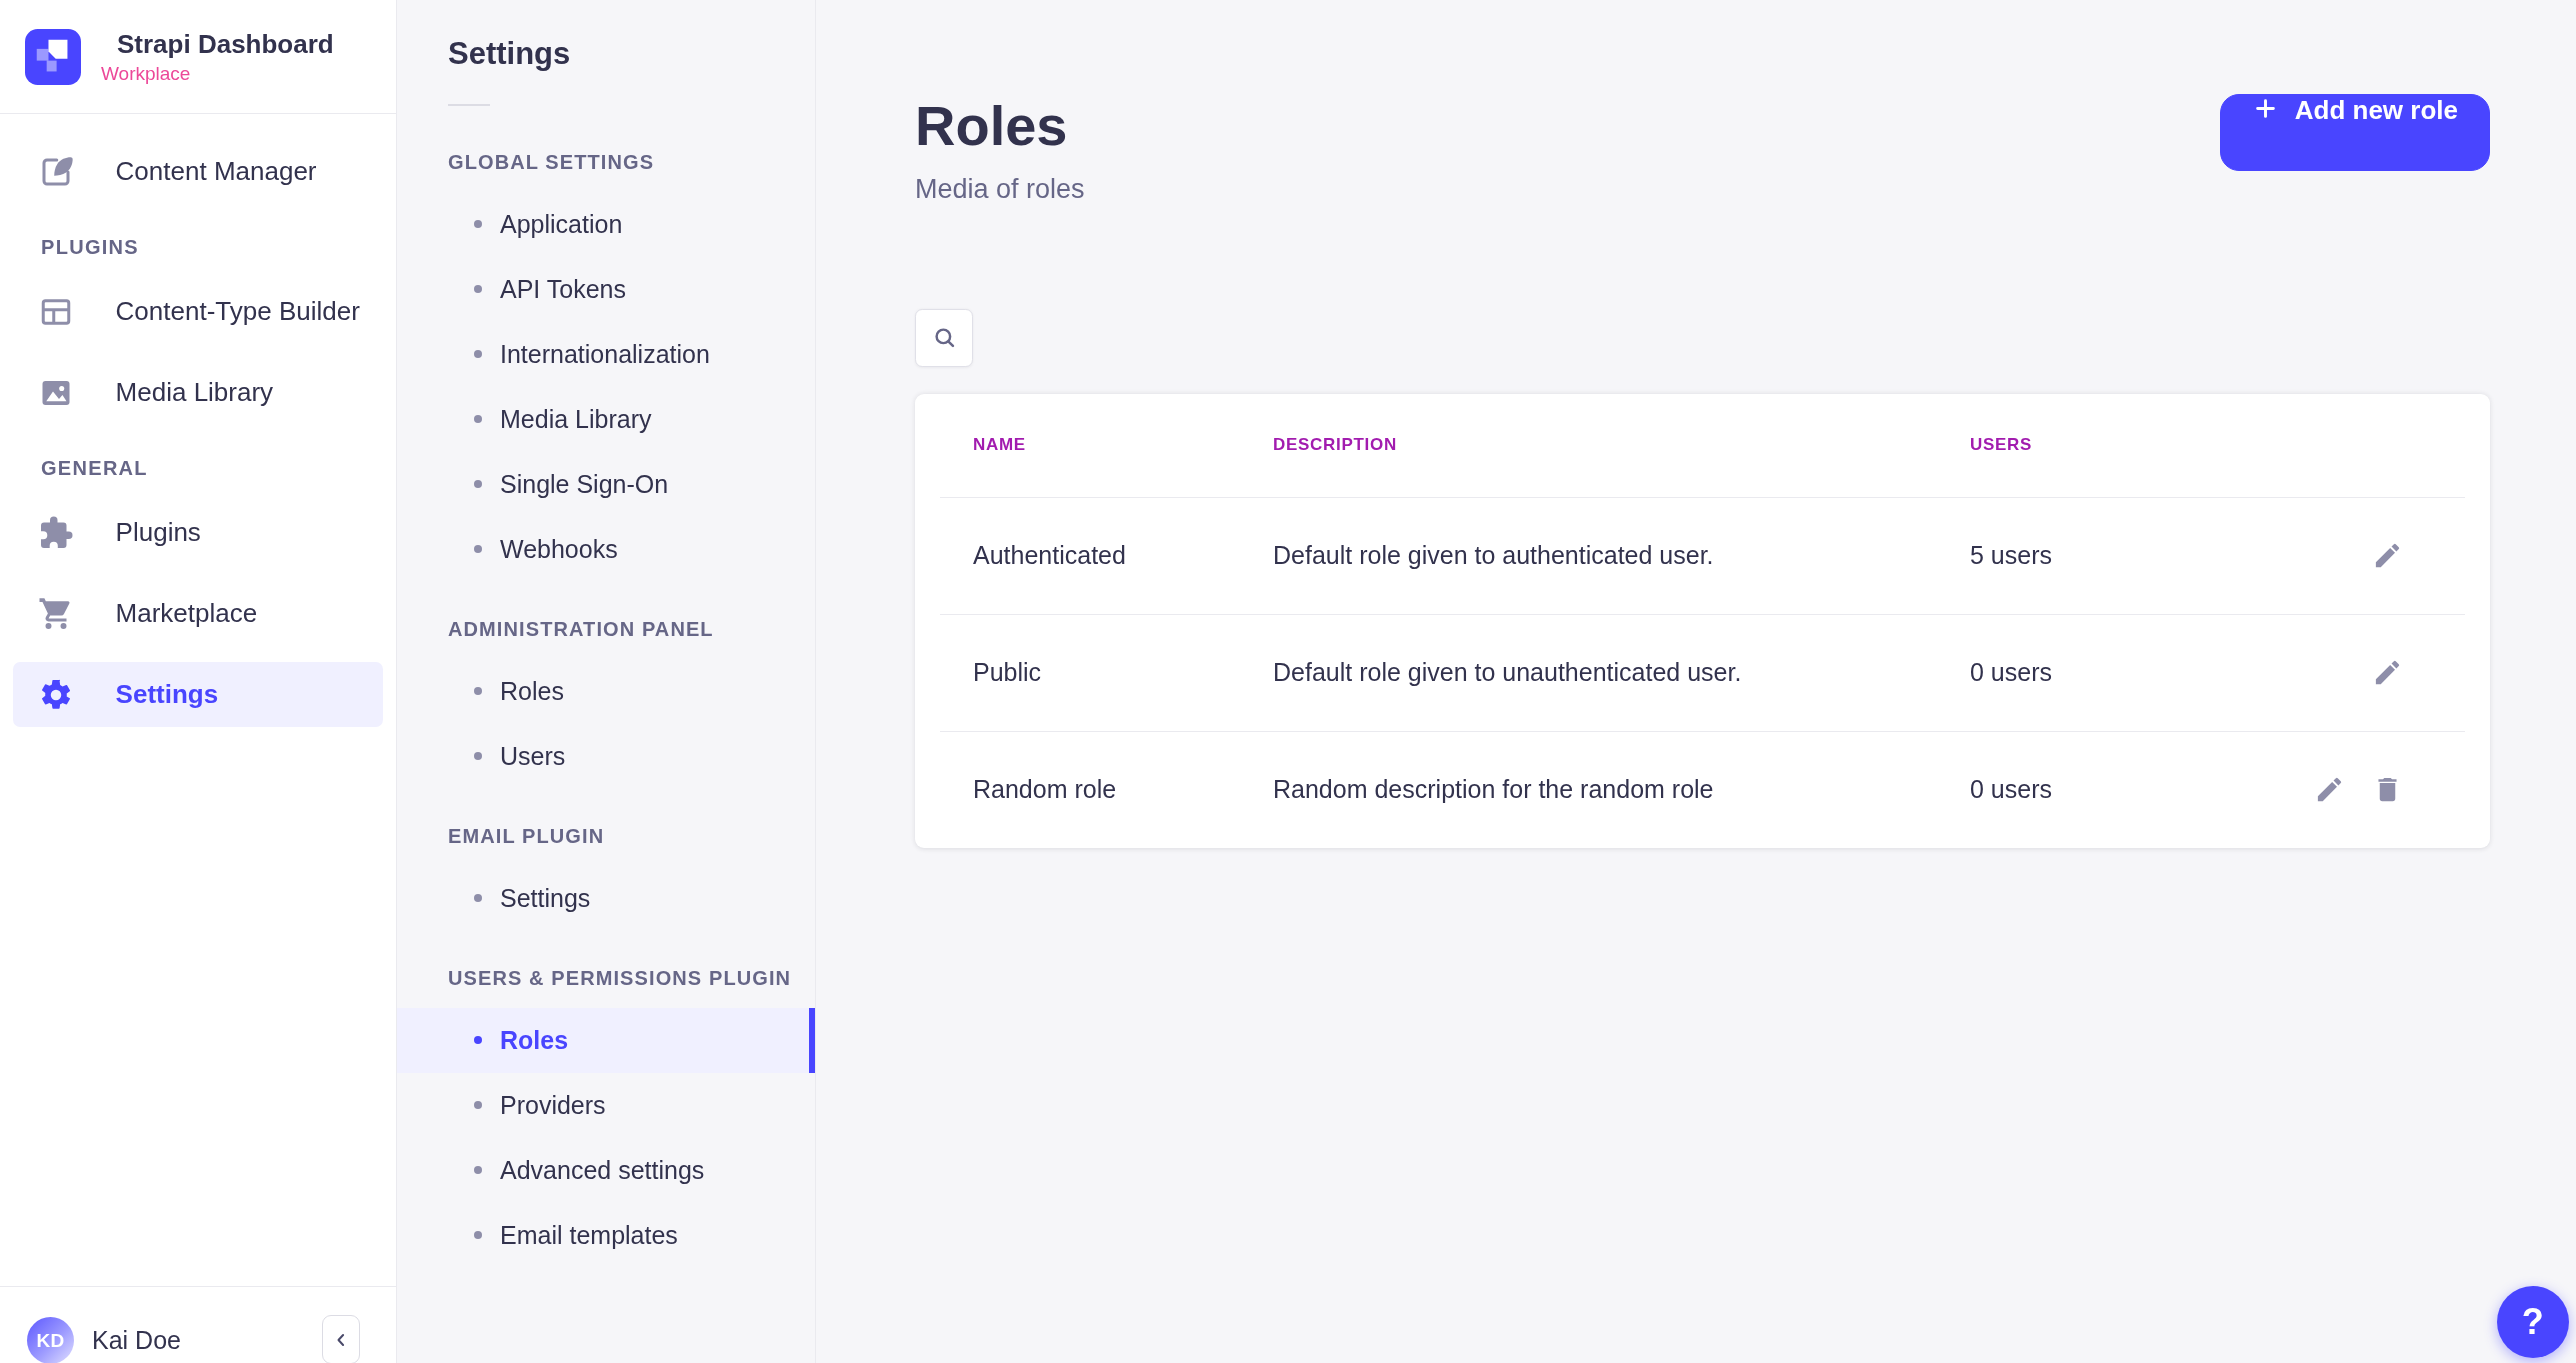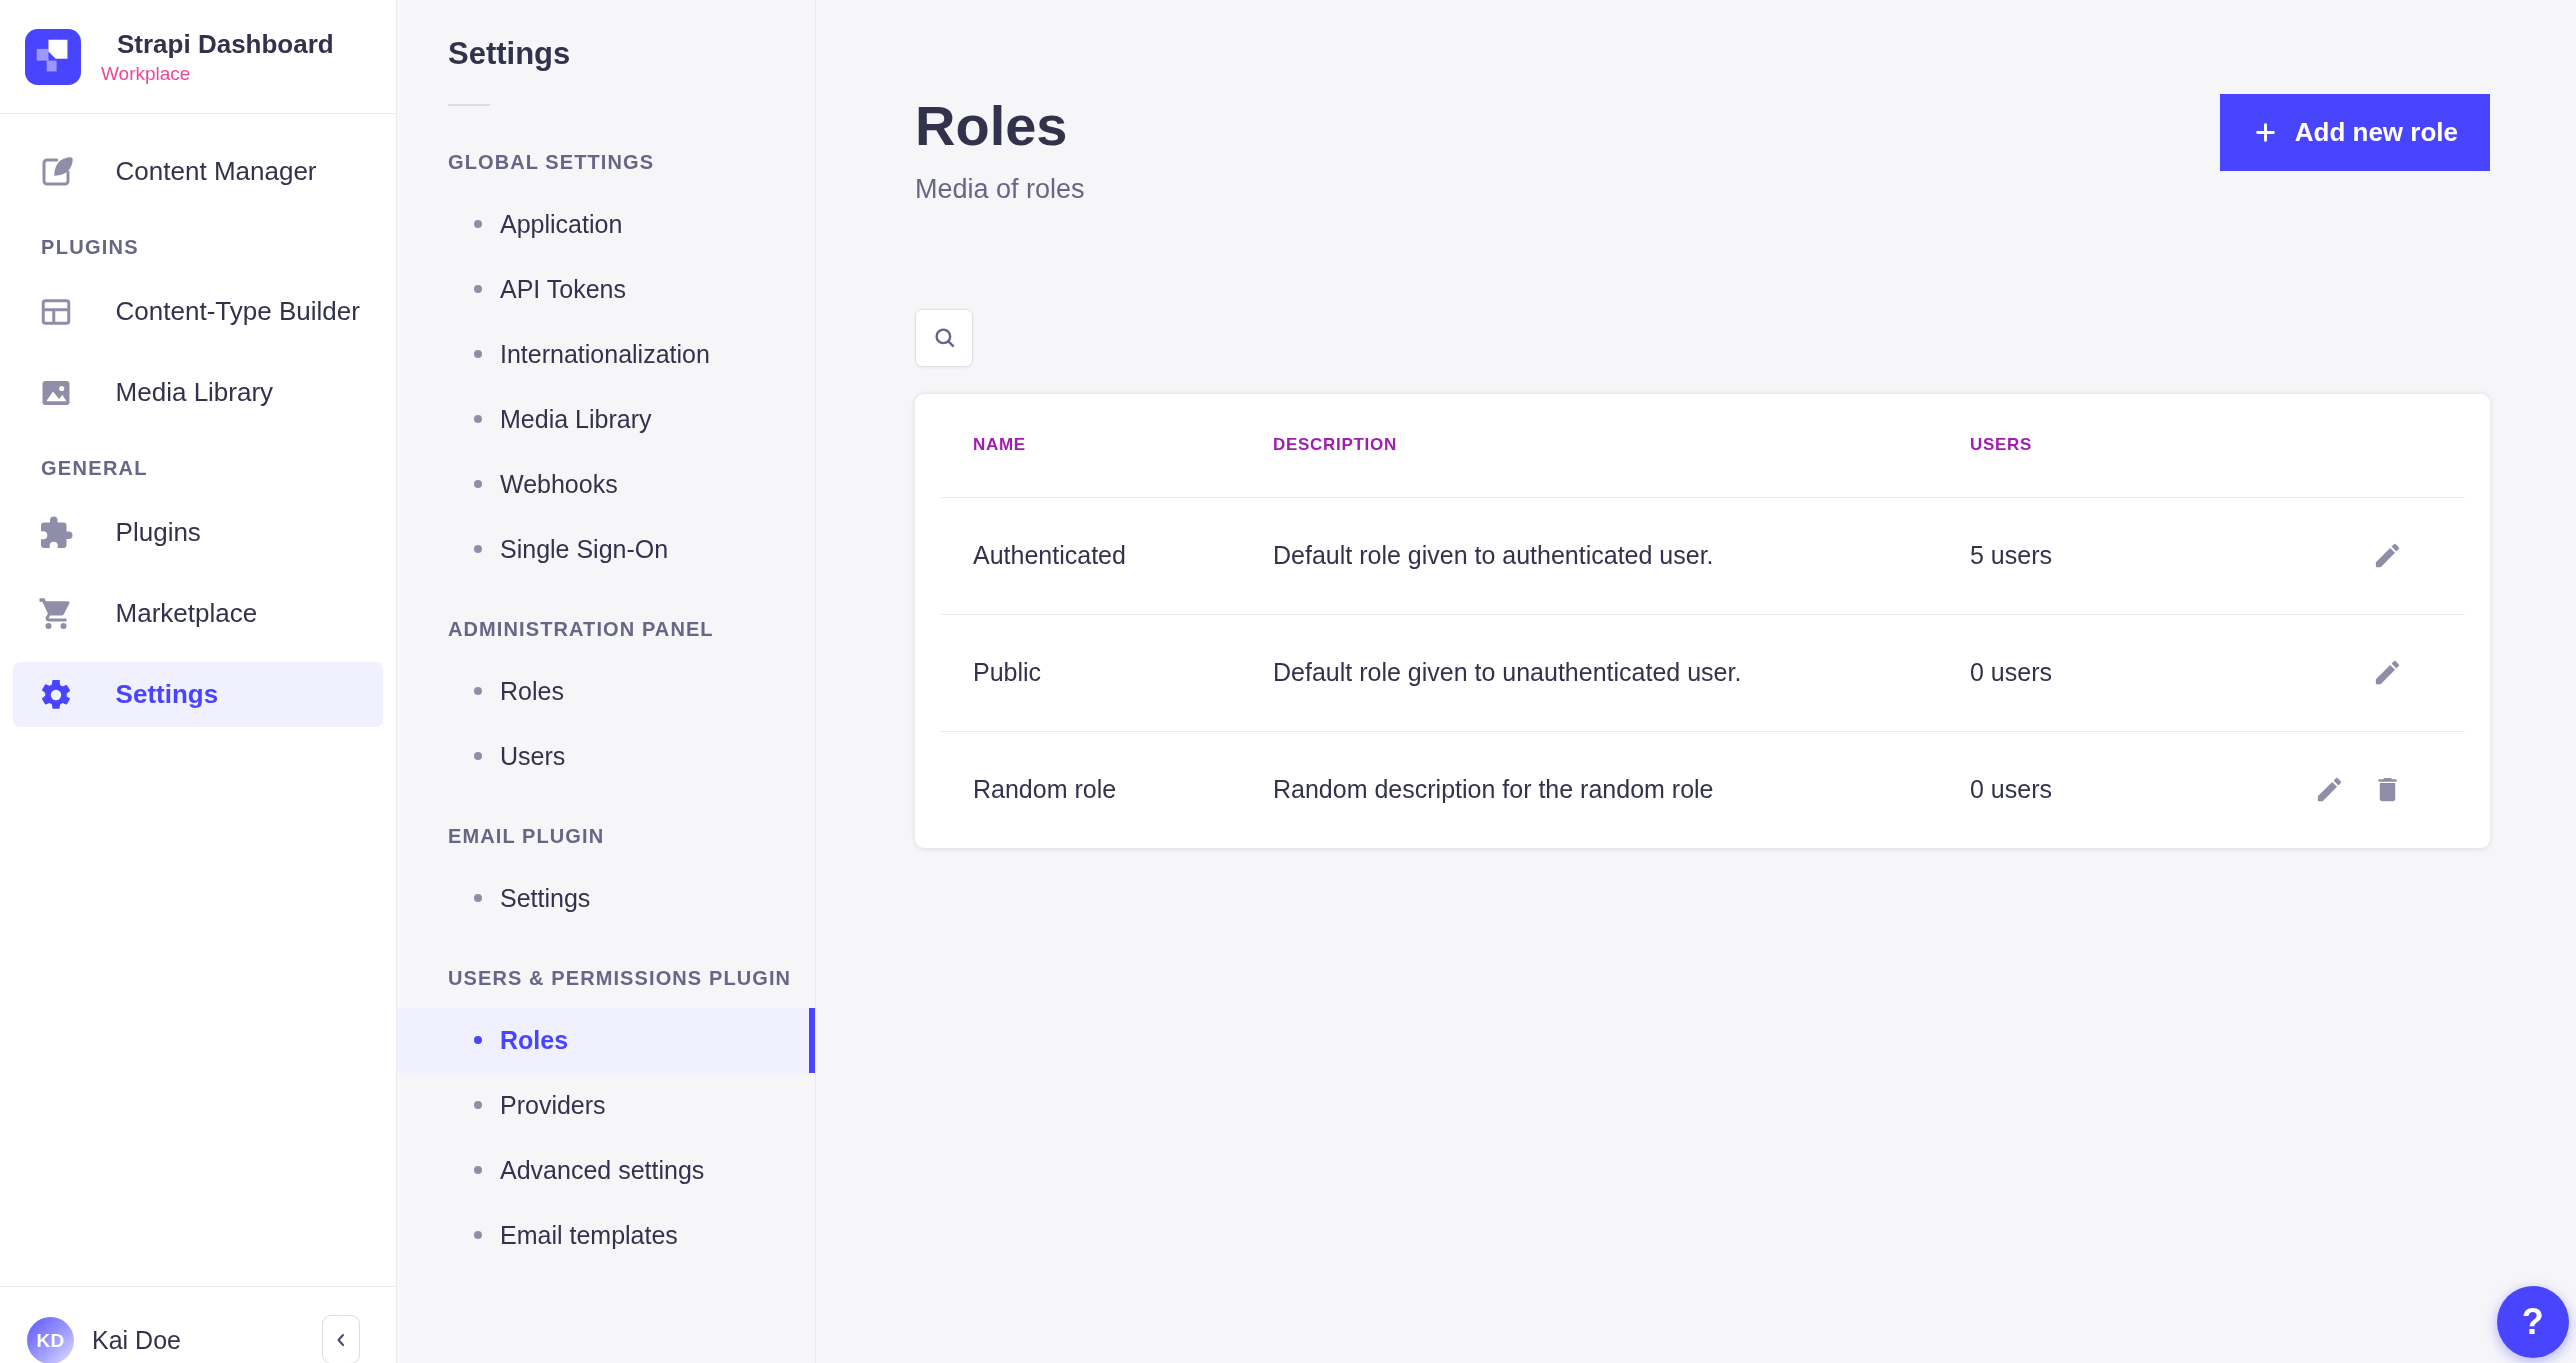--- a/index.html
+++ b/index.html
@@ -58,22 +58,22 @@
     border-right:6.3px solid #4945FF; }
   .sub-item.active .dot { background:#4945FF; }
 
   
   .main { flex:1; padding:0 86px 0 99px; position:relative; }
   .page-header { display:flex; justify-content:space-between;
     align-items:flex-start; margin-top:90px; }
   .page-title { font-size:56px; font-weight:bold; color:#32324D;
     margin:0; line-height:1.3; }
   .page-subtitle { font-size:27px; color:#666687; margin-top:10.8px; }
-  .add-btn { display:inline-flex; align-items:center; gap:16px; height:77px;
-    padding:0 31px; background:#4945FF; border:0.9px solid #4945FF; border-radius:0;
+  .add-btn { display:inline-flex; gap:16px; height:77px;
+    padding:0 31px; background:#4945FF; border:0.9px solid #4945FF; border-radius:19px;
     color:#FFFFFF; font-size:26px; font-weight:bold; cursor:pointer;
     font-family:inherit; margin-top:3.6px; }
   .add-btn svg { width:27px; height:27px; }
   .search-btn { margin-top:104px; width:58px; height:58px; background:#FFFFFF;
     border:0.9px solid #E0E0E8; border-radius:7.2px; color:#666687; cursor:pointer;
     display:flex; align-items:center; justify-content:center;
     box-shadow:0 0.9px 2.7px rgba(33,33,52,.06); padding:0; }
   .search-btn svg { width:27px; height:27px; }
 
   .table-card { margin-top:27px; background:#FFFFFF; border-radius:9px;
@@ -210,25 +210,25 @@
     <div class="sub-item">
       <span class="dot"></span>
       <span>Internationalization</span>
     </div>
     <div class="sub-item">
       <span class="dot"></span>
       <span>Media Library</span>
     </div>
     <div class="sub-item">
       <span class="dot"></span>
+      <span>Single Sign-On</span>
+    </div>
+    <div class="sub-item">
+      <span class="dot"></span>
       <span>Webhooks</span>
-    </div>
-    <div class="sub-item">
-      <span class="dot"></span>
-      <span>Single Sign-On</span>
     </div>
   </div>
 
   <div class="subnav-section">
     <div class="subnav-label">ADMINISTRATION PANEL</div>
     <div class="sub-item">
       <span class="dot"></span>
       <span>Roles</span>
     </div>
     <div class="sub-item">

